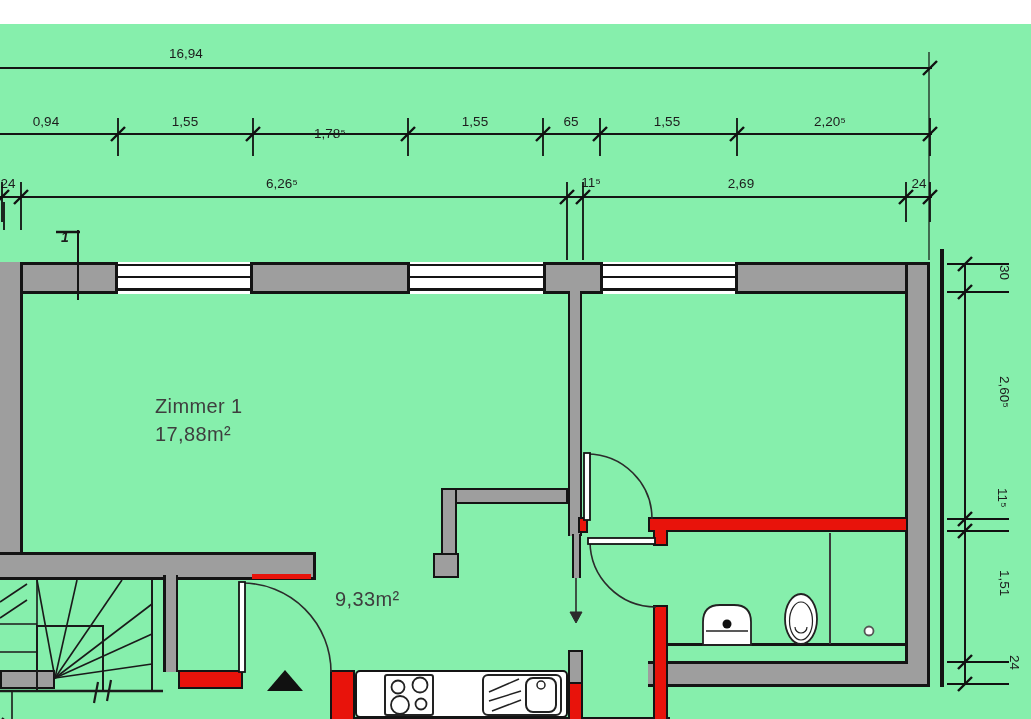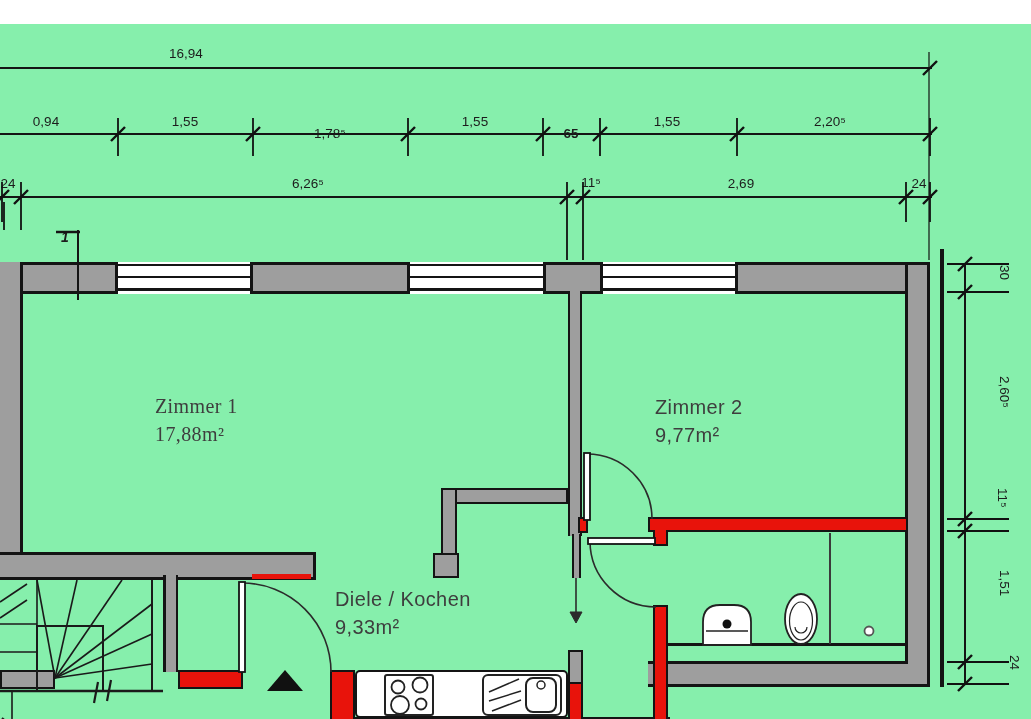--- a/index.html
+++ b/index.html
@@ -29,26 +29,26 @@
   <div class="abs dimline" style="left:0;top:109px;width:932px;height:2px;"></div>
   <div class="abs dimline" style="left:0;top:172px;width:932px;height:2px;"></div>
   <div class="abs dimline" style="left:964px;top:239px;width:2px;height:422px;"></div>
 
   <div class="dimlabel" style="left:150px;top:22px;width:72px;">16,94</div>
 
   <div class="dimlabel" style="left:10px;top:90px;width:72px;">0,94</div>
   <div class="dimlabel" style="left:149px;top:90px;width:72px;">1,55</div>
   <div class="dimlabel" style="left:294px;top:102px;width:72px;">1,78⁵</div>
   <div class="dimlabel" style="left:439px;top:90px;width:72px;">1,55</div>
-  <div class="dimlabel" style="left:547px;top:102px;width:48px;font-weight:bold;">65</div>
+  <div class="dimlabel" style="left:547px;top:90px;width:48px;">65</div>
   <div class="dimlabel" style="left:631px;top:90px;width:72px;">1,55</div>
   <div class="dimlabel" style="left:794px;top:90px;width:72px;">2,20⁵</div>
 
   <div class="dimlabel" style="left:-4px;top:152px;width:24px;">24</div>
-  <div class="dimlabel" style="left:272px;top:152px;width:72px;">6,26⁵</div>
+  <div class="dimlabel" style="left:246px;top:152px;width:72px;">6,26⁵</div>
   <div class="dimlabel" style="left:574px;top:151px;width:34px;">11⁵</div>
   <div class="dimlabel" style="left:705px;top:152px;width:72px;">2,69</div>
   <div class="dimlabel" style="left:903px;top:152px;width:32px;">24</div>
 
   <div class="dimlabel-v" style="left:1012px;top:241px;">30</div>
   <div class="dimlabel-v" style="left:1012px;top:352px;">2,60⁵</div>
   <div class="dimlabel-v" style="left:1010px;top:464px;">11⁵</div>
   <div class="dimlabel-v" style="left:1012px;top:546px;">1,51</div>
   <div class="dimlabel-v" style="left:1022px;top:631px;">24</div>
 
@@ -237,26 +237,21 @@
         <line x1="958" y1="247" x2="972" y2="233"></line>
           <line x1="958" y1="275" x2="972" y2="261"></line>
         <line x1="958" y1="502" x2="972" y2="488"></line>
           <line x1="958" y1="514" x2="972" y2="500"></line>
         <line x1="958" y1="645" x2="972" y2="631"></line>
           <line x1="958" y1="667" x2="972" y2="653"></line>
       </g>
     </g>
   </svg>
 
-  <div class="room-label" style="left:155px;top:368px;font-family:Liberation Serif, serif;">
+  <div class="room-label" style="left:155px;top:368px;">
     <div>Zimmer 1</div>
     <div>17,88m²</div>
   </div>
-  <div class="room-label" style="left:655px;top:369px;">
-    <div>Zimmer 2</div>
-    <div>9,77m²</div>
-  </div>
   <div class="room-label" style="left:335px;top:561px;">
-    <div>Diele / Kochen</div>
     <div>9,33m²</div>
   </div>
 
 </div>
 
 </body></html>

